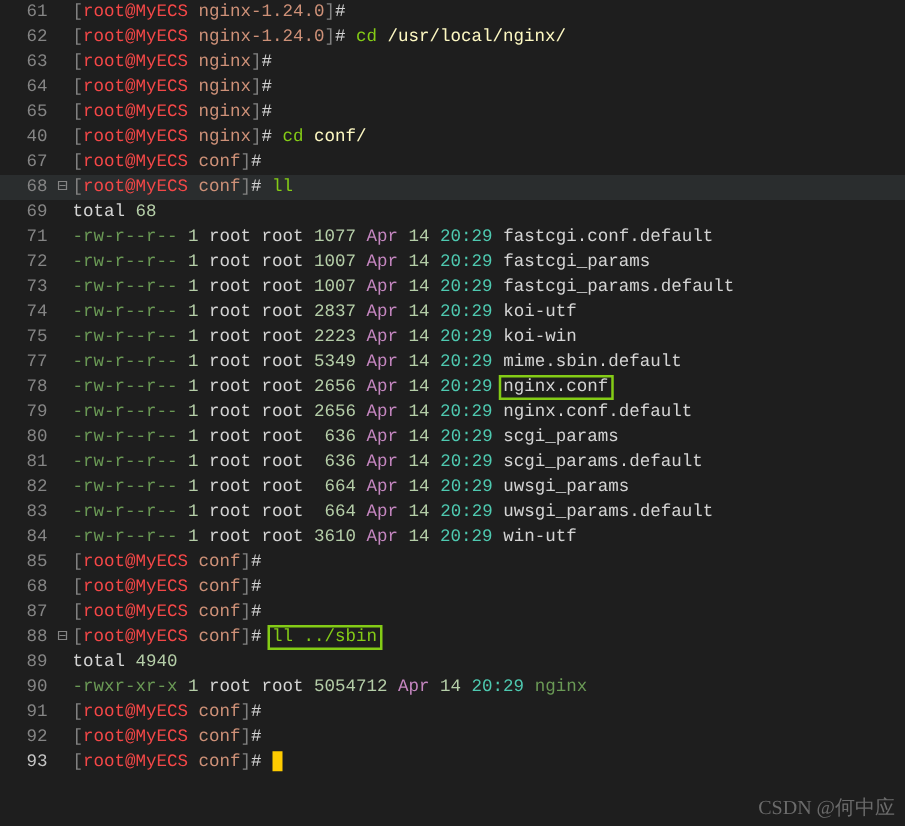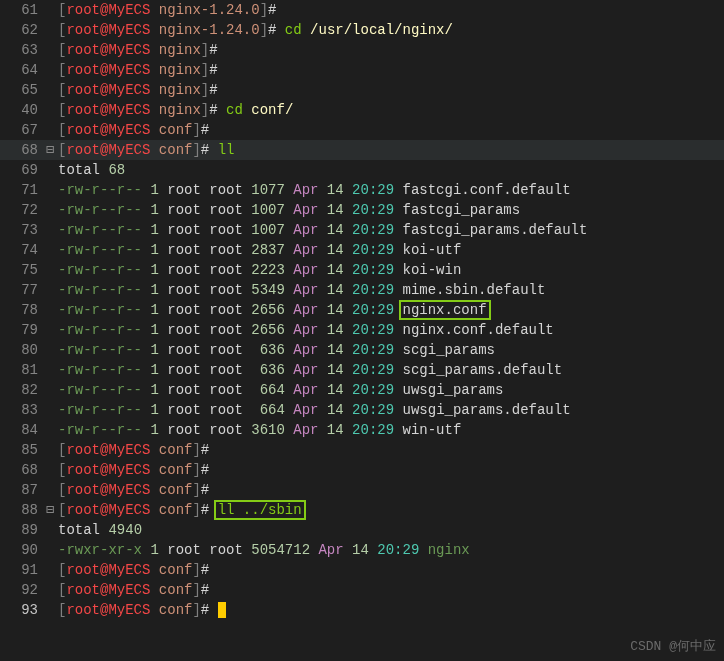--- a/index.html
+++ b/index.html
@@ -20,21 +20,21 @@
   .c-mon{color:#c586c0}
   .c-time{color:#4ec9b0}
   .c-file{color:#d4d4d4}
   .c-green{color:#6a9955}
   .c-dir{color:#fef9c3}
   .c-day{color:#b5cea8}
   .c-exec{color:#6a9955}
   .c-perm-x{color:#6a9955}
   .box{border:2px solid #84cc16;padding:0 2px;margin:0 -4px}
   .cursor{display:inline-block;width:8px;height:16px;background:#ffcc00;vertical-align:middle}
-  .watermark{position:absolute;bottom:4px;right:8px;font-size:13px;color:#6b6b6b;font-family:Liberation Mono, monospace}
+  .watermark{position:absolute;bottom:4px;right:8px;font-size:16px;color:#6b6b6b;font-family:Liberation Serif, serif}
 </style>
 </head>
 <body>
 
 <div class="editor" id="editor">
     <div class="line"><div class="gutter">61</div><div class="fold"></div><div class="code"><span class="c-br">[</span><span class="c-red">root@MyECS</span><span class="c-user"> nginx-1.24.0</span><span class="c-br">]</span><span class="c-hash">#</span><span class=""> </span></div></div>
     <div class="line"><div class="gutter">62</div><div class="fold"></div><div class="code"><span class="c-br">[</span><span class="c-red">root@MyECS</span><span class="c-user"> nginx-1.24.0</span><span class="c-br">]</span><span class="c-hash">#</span><span class="c-cmd"> cd</span><span class="c-dir"> /usr/local/nginx/</span></div></div>
     <div class="line"><div class="gutter">63</div><div class="fold"></div><div class="code"><span class="c-br">[</span><span class="c-red">root@MyECS</span><span class="c-user"> nginx</span><span class="c-br">]</span><span class="c-hash">#</span></div></div>
     <div class="line"><div class="gutter">64</div><div class="fold"></div><div class="code"><span class="c-br">[</span><span class="c-red">root@MyECS</span><span class="c-user"> nginx</span><span class="c-br">]</span><span class="c-hash">#</span></div></div>
     <div class="line"><div class="gutter">65</div><div class="fold"></div><div class="code"><span class="c-br">[</span><span class="c-red">root@MyECS</span><span class="c-user"> nginx</span><span class="c-br">]</span><span class="c-hash">#</span></div></div>

